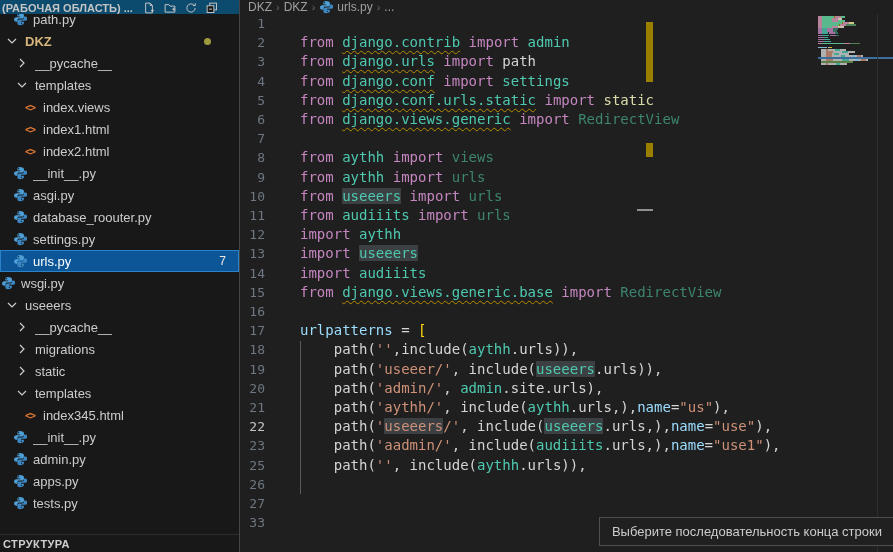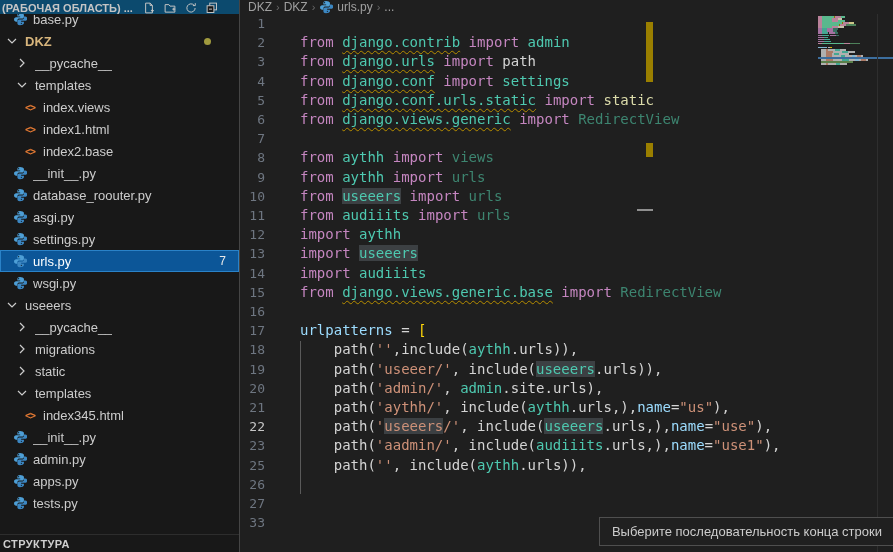--- a/index.html
+++ b/index.html
@@ -82,21 +82,21 @@
     <div id="tree">
         <div class="trow" style="padding-left: 12px;">
           <span class="ticon">
             <svg width="14" height="14" viewBox="0 0 16 16">
               <path d="M8 1C6 1 5 1.9 5 3.2V5h3.2v.9H3.6C2.1 5.9 1.2 7 1.2 8.5S2.1 11 3.6 11H5V9.4C5 8.1 6.1 7.4 7.4 7.4h2.9c1.3 0 2.2-.9 2.2-2.1V3.2C12.5 1.9 10 1 8 1z" fill="#4e9fd6"></path>
               <path d="M8 15c2 0 4.5-.9 4.5-2.2V11H9.3v-.9h4.6c1.5 0 2.4-1.1 2.4-2.6S15.4 5 13.9 5h-1.4v1.6c0 1.3-1.1 2-2.4 2H7.2C5.9 8.6 5 9.5 5 10.7v2.1C5 14.1 6 15 8 15z" fill="#3c87c2"></path>
               <circle cx="6.4" cy="3.1" r=".75" fill="#14212e"></circle>
               <circle cx="9.6" cy="12.9" r=".75" fill="#14212e"></circle>
             </svg>
           </span>
-          <span class="tlabel">base.py</span>
+          <span class="tlabel">path.py</span>
         </div>
         <div class="trow" style="padding-left: 4px;">
           <span class="ticon">
             <svg width="16" height="16" viewBox="0 0 16 16">
               <path d="M4 6l4 4 4-4" fill="none" stroke="#cccccc" stroke-width="1.2"></path>
             </svg>
           </span>
           <span class="tlabel" style="color: rgb(215, 181, 124); font-weight: bold;">DKZ</span>
           <span class="tdot"></span>
         </div>
@@ -125,21 +125,21 @@
         <div class="trow" style="padding-left: 22px;">
           <span class="ticon">
             <span class="html-glyph">&lt;&gt;</span>
           </span>
           <span class="tlabel">index1.html</span>
         </div>
         <div class="trow" style="padding-left: 22px;">
           <span class="ticon">
             <span class="html-glyph">&lt;&gt;</span>
           </span>
-          <span class="tlabel">index2.base</span>
+          <span class="tlabel">index2.html</span>
         </div>
         <div class="trow" style="padding-left: 12px;">
           <span class="ticon">
             <svg width="14" height="14" viewBox="0 0 16 16">
               <path d="M8 1C6 1 5 1.9 5 3.2V5h3.2v.9H3.6C2.1 5.9 1.2 7 1.2 8.5S2.1 11 3.6 11H5V9.4C5 8.1 6.1 7.4 7.4 7.4h2.9c1.3 0 2.2-.9 2.2-2.1V3.2C12.5 1.9 10 1 8 1z" fill="#4e9fd6"></path>
               <path d="M8 15c2 0 4.5-.9 4.5-2.2V11H9.3v-.9h4.6c1.5 0 2.4-1.1 2.4-2.6S15.4 5 13.9 5h-1.4v1.6c0 1.3-1.1 2-2.4 2H7.2C5.9 8.6 5 9.5 5 10.7v2.1C5 14.1 6 15 8 15z" fill="#3c87c2"></path>
               <circle cx="6.4" cy="3.1" r=".75" fill="#14212e"></circle>
               <circle cx="9.6" cy="12.9" r=".75" fill="#14212e"></circle>
             </svg>
           </span>
@@ -147,32 +147,32 @@
         </div>
         <div class="trow" style="padding-left: 12px;">
           <span class="ticon">
             <svg width="14" height="14" viewBox="0 0 16 16">
               <path d="M8 1C6 1 5 1.9 5 3.2V5h3.2v.9H3.6C2.1 5.9 1.2 7 1.2 8.5S2.1 11 3.6 11H5V9.4C5 8.1 6.1 7.4 7.4 7.4h2.9c1.3 0 2.2-.9 2.2-2.1V3.2C12.5 1.9 10 1 8 1z" fill="#4e9fd6"></path>
               <path d="M8 15c2 0 4.5-.9 4.5-2.2V11H9.3v-.9h4.6c1.5 0 2.4-1.1 2.4-2.6S15.4 5 13.9 5h-1.4v1.6c0 1.3-1.1 2-2.4 2H7.2C5.9 8.6 5 9.5 5 10.7v2.1C5 14.1 6 15 8 15z" fill="#3c87c2"></path>
               <circle cx="6.4" cy="3.1" r=".75" fill="#14212e"></circle>
               <circle cx="9.6" cy="12.9" r=".75" fill="#14212e"></circle>
             </svg>
           </span>
+          <span class="tlabel">asgi.py</span>
+        </div>
+        <div class="trow" style="padding-left: 12px;">
+          <span class="ticon">
+            <svg width="14" height="14" viewBox="0 0 16 16">
+              <path d="M8 1C6 1 5 1.9 5 3.2V5h3.2v.9H3.6C2.1 5.9 1.2 7 1.2 8.5S2.1 11 3.6 11H5V9.4C5 8.1 6.1 7.4 7.4 7.4h2.9c1.3 0 2.2-.9 2.2-2.1V3.2C12.5 1.9 10 1 8 1z" fill="#4e9fd6"></path>
+              <path d="M8 15c2 0 4.5-.9 4.5-2.2V11H9.3v-.9h4.6c1.5 0 2.4-1.1 2.4-2.6S15.4 5 13.9 5h-1.4v1.6c0 1.3-1.1 2-2.4 2H7.2C5.9 8.6 5 9.5 5 10.7v2.1C5 14.1 6 15 8 15z" fill="#3c87c2"></path>
+              <circle cx="6.4" cy="3.1" r=".75" fill="#14212e"></circle>
+              <circle cx="9.6" cy="12.9" r=".75" fill="#14212e"></circle>
+            </svg>
+          </span>
           <span class="tlabel">database_roouter.py</span>
-        </div>
-        <div class="trow" style="padding-left: 12px;">
-          <span class="ticon">
-            <svg width="14" height="14" viewBox="0 0 16 16">
-              <path d="M8 1C6 1 5 1.9 5 3.2V5h3.2v.9H3.6C2.1 5.9 1.2 7 1.2 8.5S2.1 11 3.6 11H5V9.4C5 8.1 6.1 7.4 7.4 7.4h2.9c1.3 0 2.2-.9 2.2-2.1V3.2C12.5 1.9 10 1 8 1z" fill="#4e9fd6"></path>
-              <path d="M8 15c2 0 4.5-.9 4.5-2.2V11H9.3v-.9h4.6c1.5 0 2.4-1.1 2.4-2.6S15.4 5 13.9 5h-1.4v1.6c0 1.3-1.1 2-2.4 2H7.2C5.9 8.6 5 9.5 5 10.7v2.1C5 14.1 6 15 8 15z" fill="#3c87c2"></path>
-              <circle cx="6.4" cy="3.1" r=".75" fill="#14212e"></circle>
-              <circle cx="9.6" cy="12.9" r=".75" fill="#14212e"></circle>
-            </svg>
-          </span>
-          <span class="tlabel">asgi.py</span>
         </div>
         <div class="trow" style="padding-left: 12px;">
           <span class="ticon">
             <svg width="14" height="14" viewBox="0 0 16 16">
               <path d="M8 1C6 1 5 1.9 5 3.2V5h3.2v.9H3.6C2.1 5.9 1.2 7 1.2 8.5S2.1 11 3.6 11H5V9.4C5 8.1 6.1 7.4 7.4 7.4h2.9c1.3 0 2.2-.9 2.2-2.1V3.2C12.5 1.9 10 1 8 1z" fill="#4e9fd6"></path>
               <path d="M8 15c2 0 4.5-.9 4.5-2.2V11H9.3v-.9h4.6c1.5 0 2.4-1.1 2.4-2.6S15.4 5 13.9 5h-1.4v1.6c0 1.3-1.1 2-2.4 2H7.2C5.9 8.6 5 9.5 5 10.7v2.1C5 14.1 6 15 8 15z" fill="#3c87c2"></path>
               <circle cx="6.4" cy="3.1" r=".75" fill="#14212e"></circle>
               <circle cx="9.6" cy="12.9" r=".75" fill="#14212e"></circle>
             </svg>
           </span>
@@ -183,21 +183,21 @@
             <svg width="14" height="14" viewBox="0 0 16 16">
               <path d="M8 1C6 1 5 1.9 5 3.2V5h3.2v.9H3.6C2.1 5.9 1.2 7 1.2 8.5S2.1 11 3.6 11H5V9.4C5 8.1 6.1 7.4 7.4 7.4h2.9c1.3 0 2.2-.9 2.2-2.1V3.2C12.5 1.9 10 1 8 1z" fill="#4e9fd6"></path>
               <path d="M8 15c2 0 4.5-.9 4.5-2.2V11H9.3v-.9h4.6c1.5 0 2.4-1.1 2.4-2.6S15.4 5 13.9 5h-1.4v1.6c0 1.3-1.1 2-2.4 2H7.2C5.9 8.6 5 9.5 5 10.7v2.1C5 14.1 6 15 8 15z" fill="#3c87c2"></path>
               <circle cx="6.4" cy="3.1" r=".75" fill="#14212e"></circle>
               <circle cx="9.6" cy="12.9" r=".75" fill="#14212e"></circle>
             </svg>
           </span>
           <span class="tlabel">urls.py</span>
           <span class="tbadge">7</span>
         </div>
-        <div class="trow" style="padding-left: 12px;">
+        <div class="trow" style="">
           <span class="ticon">
             <svg width="14" height="14" viewBox="0 0 16 16">
               <path d="M8 1C6 1 5 1.9 5 3.2V5h3.2v.9H3.6C2.1 5.9 1.2 7 1.2 8.5S2.1 11 3.6 11H5V9.4C5 8.1 6.1 7.4 7.4 7.4h2.9c1.3 0 2.2-.9 2.2-2.1V3.2C12.5 1.9 10 1 8 1z" fill="#4e9fd6"></path>
               <path d="M8 15c2 0 4.5-.9 4.5-2.2V11H9.3v-.9h4.6c1.5 0 2.4-1.1 2.4-2.6S15.4 5 13.9 5h-1.4v1.6c0 1.3-1.1 2-2.4 2H7.2C5.9 8.6 5 9.5 5 10.7v2.1C5 14.1 6 15 8 15z" fill="#3c87c2"></path>
               <circle cx="6.4" cy="3.1" r=".75" fill="#14212e"></circle>
               <circle cx="9.6" cy="12.9" r=".75" fill="#14212e"></circle>
             </svg>
           </span>
           <span class="tlabel">wsgi.py</span>
         </div>

